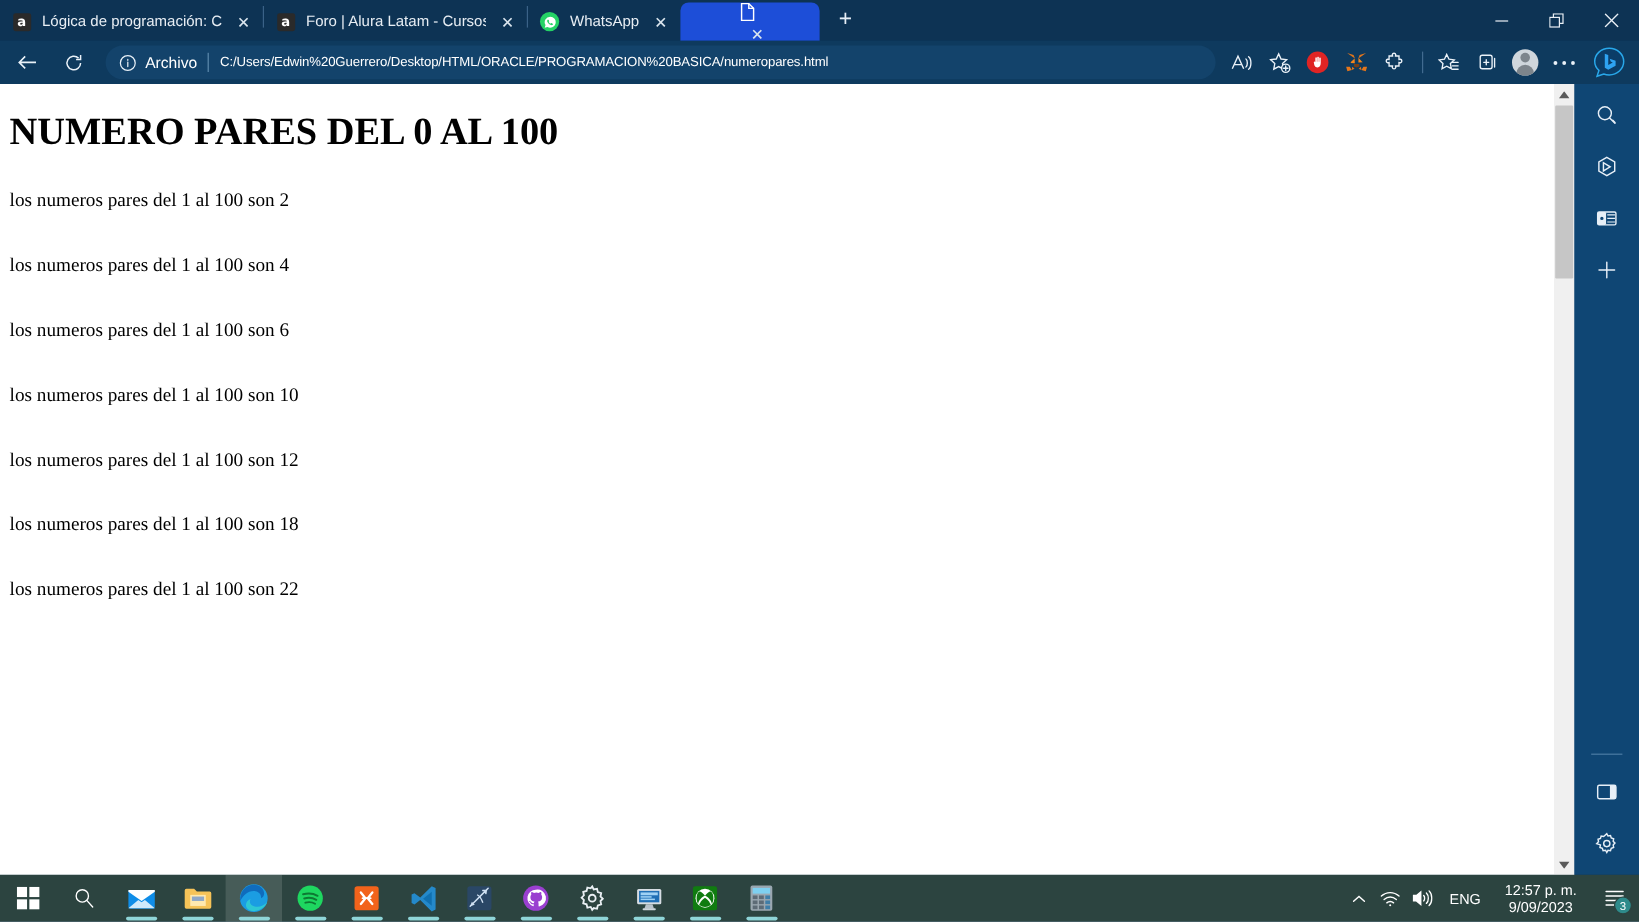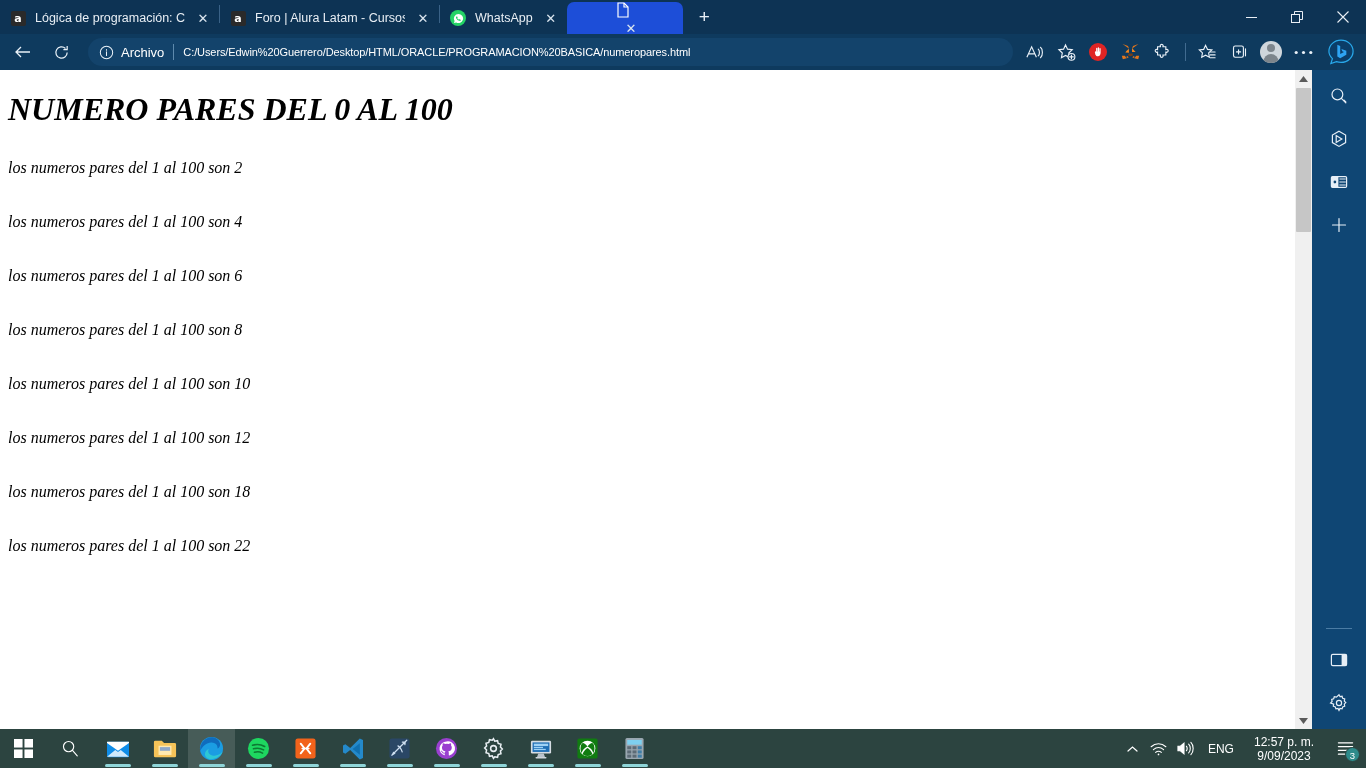--- a/index.html
+++ b/index.html
@@ -174,21 +174,20 @@
     margin-right: 8px; margin-left: 4px;
     display: flex; align-items: center; justify-content: center;
   }
 
   
   #viewport {
     position: absolute; left: 0; top: 70px;
     width: 1312px; height: 659px;
     background: #ffffff;
     overflow: hidden;
-    font-style: italic;
   }
   #page {
     position: absolute; left: 0; top: 0;
     width: 1295px; height: 659px;
     padding: 0 8px;
     background: #fff;
     font-family: "Liberation Serif", "DejaVu Serif", serif;
     color: #000;
   }
   #page h1 {
@@ -454,21 +453,20 @@
       </svg>
     </div>
   </div>
 
   <div id="viewport">
     <div id="page">
       <h1>NUMERO PARES DEL 0 AL 100</h1>
       <p>los numeros pares del 1 al 100 son 2</p>
       <p>los numeros pares del 1 al 100 son 4</p>
       <p>los numeros pares del 1 al 100 son 6</p>
-      <p>los numeros pares del 1 al 100 son 8</p>
       <p>los numeros pares del 1 al 100 son 10</p>
       <p>los numeros pares del 1 al 100 son 12</p>
       <p>los numeros pares del 1 al 100 son 18</p>
       <p>los numeros pares del 1 al 100 son 22</p>
     </div>
   </div>
 
   <div id="pscroll">
     <div class="arrow up">
       <svg width="9" height="6" viewBox="0 0 9 6" fill="#5a5a5a">

